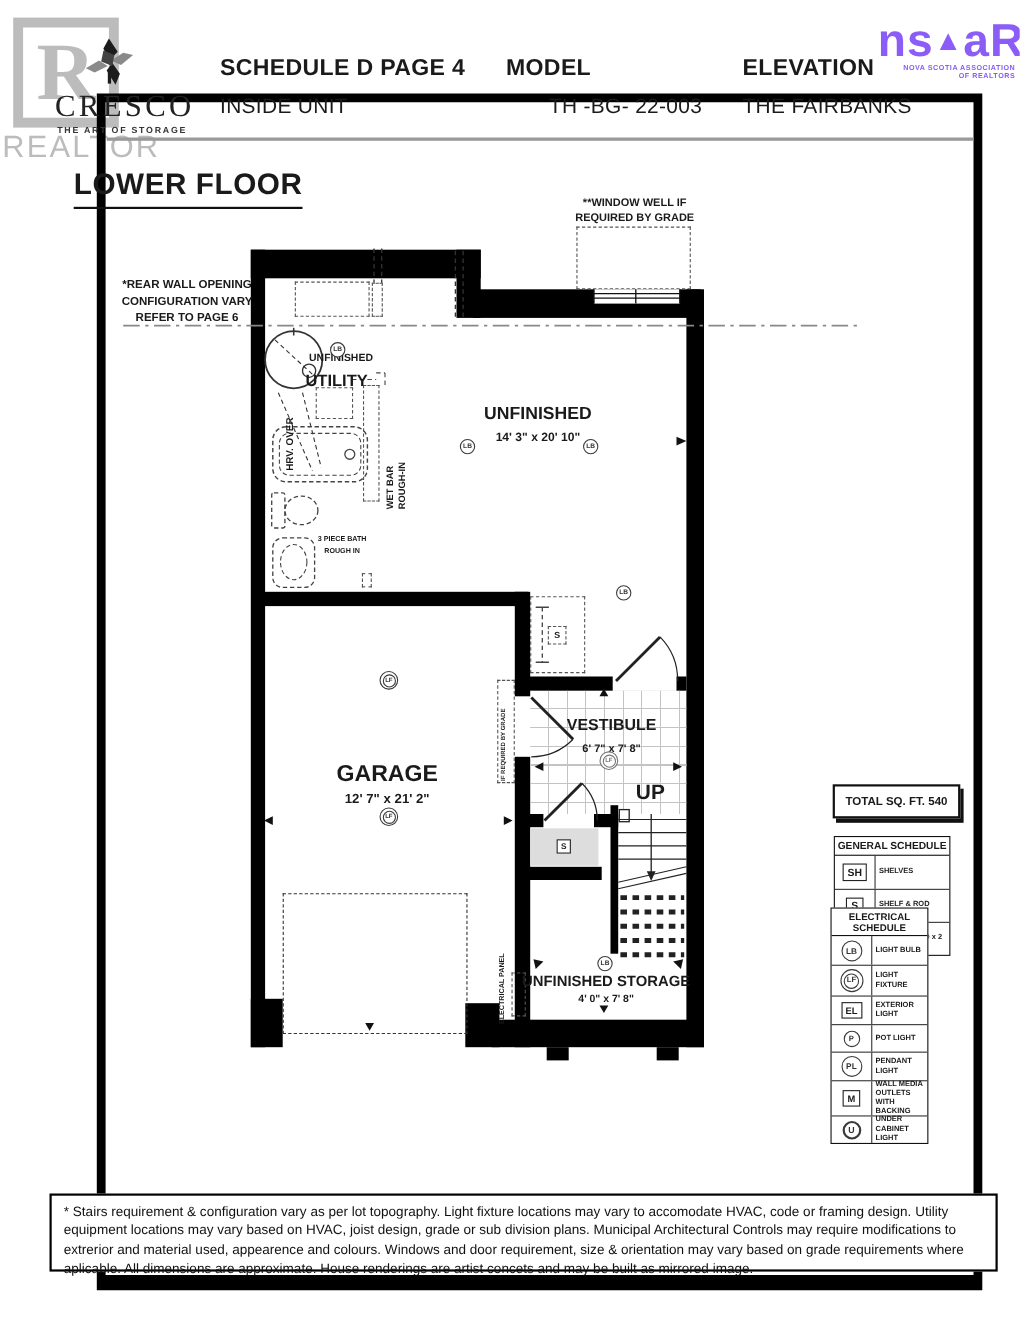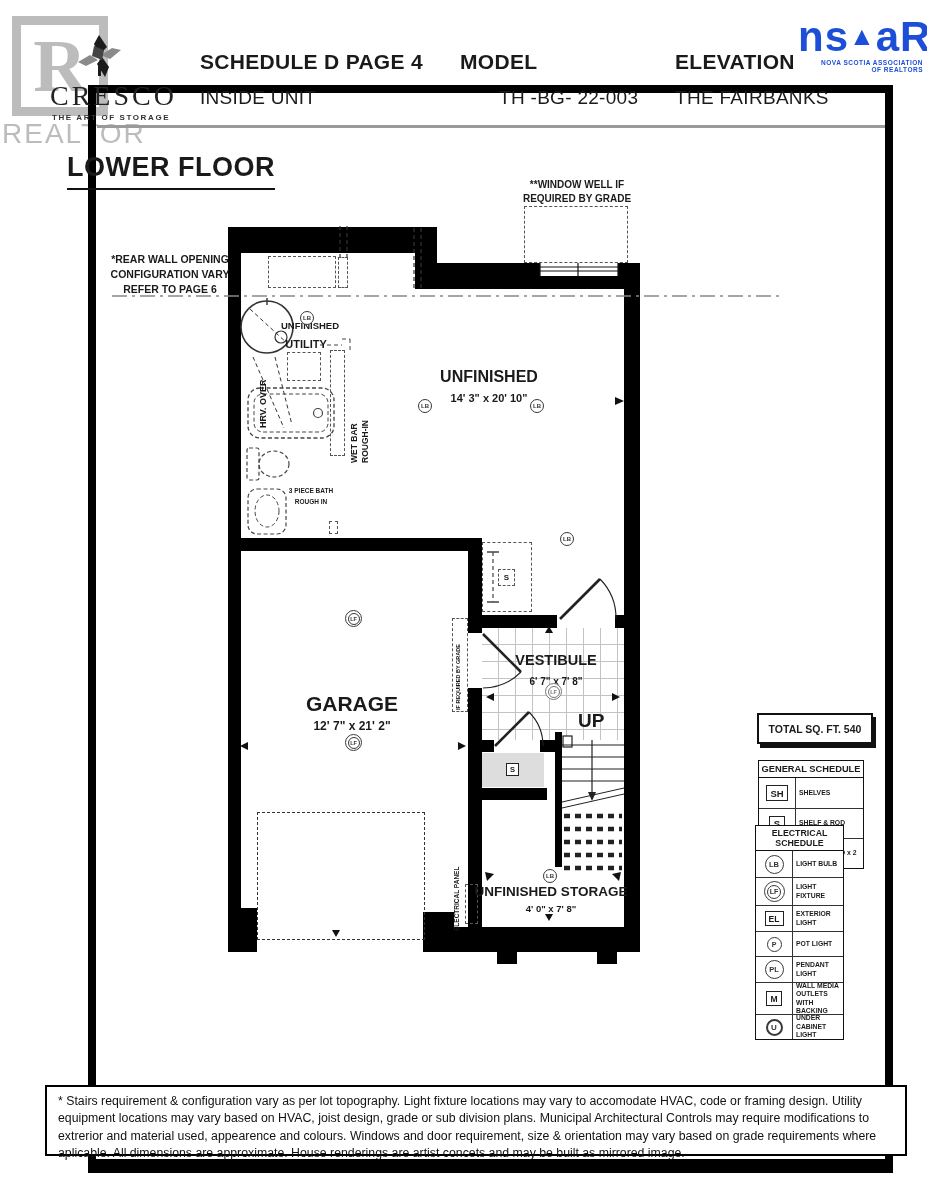--- a/index.html
+++ b/index.html
@@ -41,21 +41,21 @@
 </head>
 <body>
 
 <div class="abs" style="left:12px;top:16px;z-index:1;color:#bcbcbc;">
   <div style="width:78px;height:82px;border:9px solid #bcbcbc;display:flex;align-items:center;justify-content:center;">
     <span style="font-family:'Liberation Serif',serif;font-size:74px;font-weight:700;line-height:1;">R</span>
   </div>
   <div style="font-size:28px;letter-spacing:2px;margin-top:2px;margin-left:-10px;">REALTOR</div>
 </div>
 
-<div class="abs" style="left:798px;top:14px;z-index:1;color:#1d4ed8;width:125px;text-align:right;">
+<div class="abs" style="left:798px;top:14px;z-index:1;color:#8b5cf6;width:125px;text-align:right;">
   <div style="font-size:42px;font-weight:700;line-height:44px;letter-spacing:1px;">
     <span>ns</span><span style="font-size:26px;vertical-align:6px;">▲</span><span>aR</span>
   </div>
   <div style="font-size:6.5px;font-weight:700;letter-spacing:.5px;">NOVA SCOTIA ASSOCIATION</div>
   <div style="font-size:6.5px;font-weight:700;letter-spacing:.5px;">OF REALTORS</div>
 </div>
 
 <div id="frame" style="z-index:2;"></div>
 <div class="abs" style="left:97px;top:125px;width:788px;height:3px;background:#9a9a9a;z-index:3;"></div>
 
@@ -228,21 +228,21 @@
 
 <div class="lbl ctr" style="left:556px;top:652px;font-size:14.5px;z-index:6;">VESTIBULE</div>
 <div class="lbl ctr" style="left:556px;top:676px;font-size:10px;z-index:6;">6' 7" x 7' 8"</div>
 
 <div class="lbl" style="left:578px;top:710px;font-size:19px;font-weight:700;z-index:6;">UP</div>
 
 <div class="lbl ctr" style="left:551px;top:884px;font-size:13.5px;z-index:6;">UNFINISHED STORAGE</div>
 <div class="lbl ctr" style="left:551px;top:903px;font-size:9.5px;z-index:6;">4' 0" x 7' 8"</div>
 
 <div class="lbl ctr" style="left:310px;top:320px;font-size:9.5px;z-index:6;">UNFINISHED</div>
-<div class="lbl ctr" style="left:306px;top:338px;font-size:11px;z-index:6;">UTILITY</div>
+<div class="lbl ctr" style="left:306px;top:338px;font-size:15px;z-index:6;">UTILITY</div>
 
 <div class="lbl ctr" style="left:311px;top:485px;font-size:6.5px;line-height:11px;z-index:6;">
   <div>3 PIECE BATH</div>
   <div>ROUGH IN</div>
 </div>
 
 <div class="lbl rot" style="left:349px;top:463px;font-size:8.5px;line-height:11px;z-index:6;">
   <div>WET BAR</div>
   <div>ROUGH-IN</div>
 </div>

